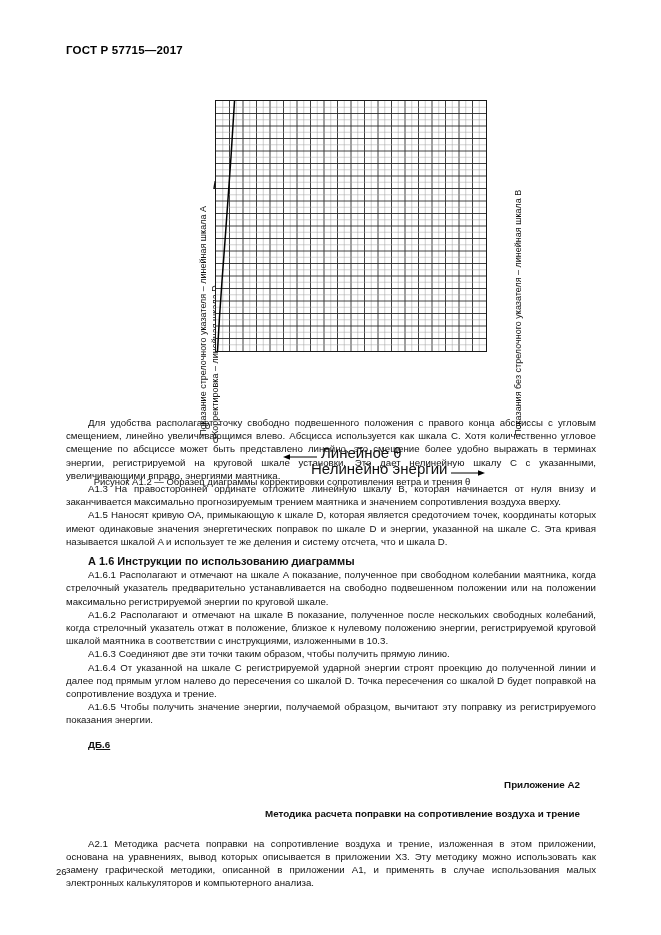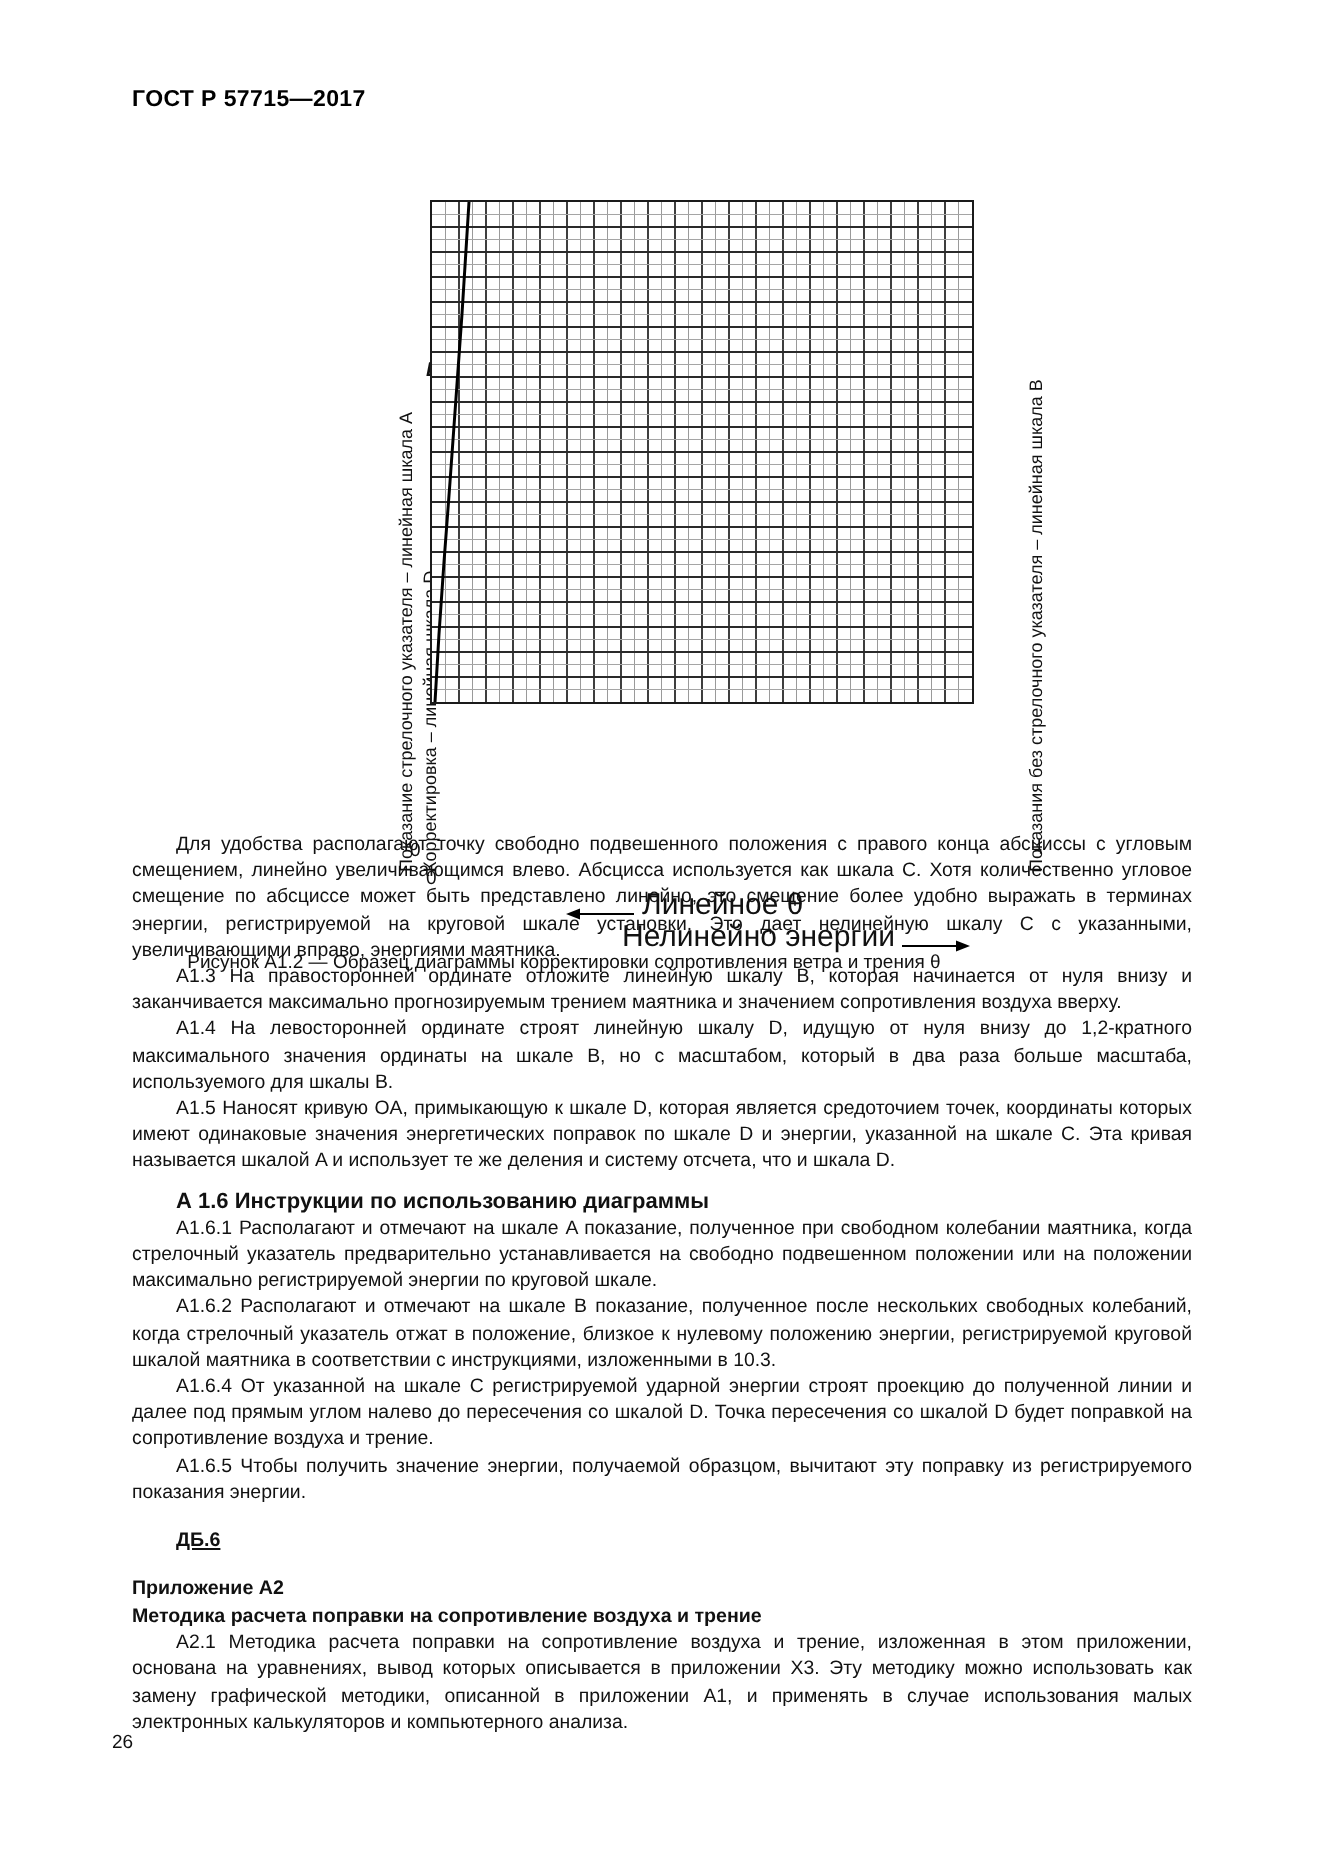--- a/index.html
+++ b/index.html
@@ -168,25 +168,25 @@
   }
   p.label-left {
     margin: 0;
     font-size: 9.8px;
     line-height: 13.2px;
     font-weight: bold;
     text-indent: 22px;
     text-decoration: underline;
   }
   p.centered-bold {
-    margin: 0;
+    margin: 16px;
     font-size: 9.8px;
     line-height: 13.5px;
     font-weight: bold;
-    text-align: left;
+    text-align: right;
     text-indent: 0;
   }
   .gap-sm { height: 7px; }
   .gap-md { height: 11px; }
 
   .page-number {
     position: absolute;
     left: 56px;
     top: 866px;
     font-size: 9.5px;
@@ -325,26 +325,26 @@
         <polygon points="34,4 27,1.2 27,6.8" fill="#000"></polygon>
       </svg>
     </div>
 
     <div class="fig-caption">Рисунок А1.2 — Образец диаграммы корректировки сопротивления ветра и трения θ</div>
   </div>
 
   <div class="body-col">
     <p class="para">Для удобства располагают точку свободно подвешенного положения с правого конца абсциссы с угловым смещением, линейно увеличивающимся влево. Абсцисса используется как шкала C. Хотя количественно угловое смещение по абсциссе может быть представлено линейно, это смещение более удобно выражать в терминах энергии, регистрируемой на круговой шкале установки. Это дает нелинейную шкалу C с указанными, увеличивающими вправо, энергиями маятника.</p>
     <p class="para">А1.3 На правосторонней ординате отложите линейную шкалу B, которая начинается от нуля внизу и заканчивается максимально прогнозируемым трением маятника и значением сопротивления воздуха вверху.</p>
-    <p class="para">А1.4 На левосторонней ординате строят линейную шкалу D, идущую от нуля внизу до 1,2-кратного максимального значения ординаты на шкале B, но с масштабом, который в два раза больше масштаба, используемого для шкалы B.</p>
     <p class="para">А1.5 Наносят кривую OA, примыкающую к шкале D, которая является средоточием точек, координаты которых имеют одинаковые значения энергетических поправок по шкале D и энергии, указанной на шкале C. Эта кривая называется шкалой A и использует те же деления и систему отсчета, что и шкала D.</p>
     <div class="gap-sm"></div>
     <p class="heading-bold">А 1.6 Инструкции по использованию диаграммы</p>
     <p class="para">А1.6.1 Располагают и отмечают на шкале A показание, полученное при свободном колебании маятника, когда стрелочный указатель предварительно устанавливается на свободно подвешенном положении или на положении максимально регистрируемой энергии по круговой шкале.</p>
     <p class="para">А1.6.2 Располагают и отмечают на шкале B показание, полученное после нескольких свободных колебаний, когда стрелочный указатель отжат в положение, близкое к нулевому положению энергии, регистрируемой круговой шкалой маятника в соответствии с инструкциями, изложенными в 10.3.</p>
+    <p class="para">А1.6.3 Соединяют две эти точки таким образом, чтобы получить прямую линию.</p>
     <p class="para">А1.6.4 От указанной на шкале C регистрируемой ударной энергии строят проекцию до полученной линии и далее под прямым углом налево до пересечения со шкалой D. Точка пересечения со шкалой D будет поправкой на сопротивление воздуха и трение.</p>
     <p class="para">А1.6.5 Чтобы получить значение энергии, получаемой образцом, вычитают эту поправку из регистрируемого показания энергии.</p>
     <div class="gap-md"></div>
     <p class="label-left">ДБ.6</p>
     <div class="gap-md"></div>
     <p class="centered-bold">Приложение А2</p>
     <p class="centered-bold">Методика расчета поправки на сопротивление воздуха и трение</p>
     <p class="para">А2.1 Методика расчета поправки на сопротивление воздуха и трение, изложенная в этом приложении, основана на уравнениях, вывод которых описывается в приложении X3. Эту методику можно использовать как замену графической методики, описанной в приложении А1, и применять в случае использования малых электронных калькуляторов и компьютерного анализа.</p>
   </div>
 

